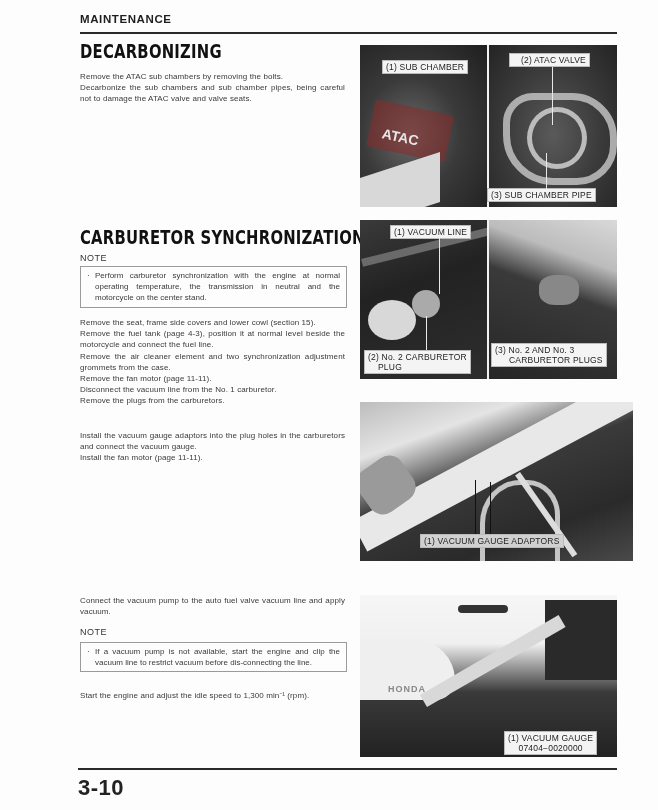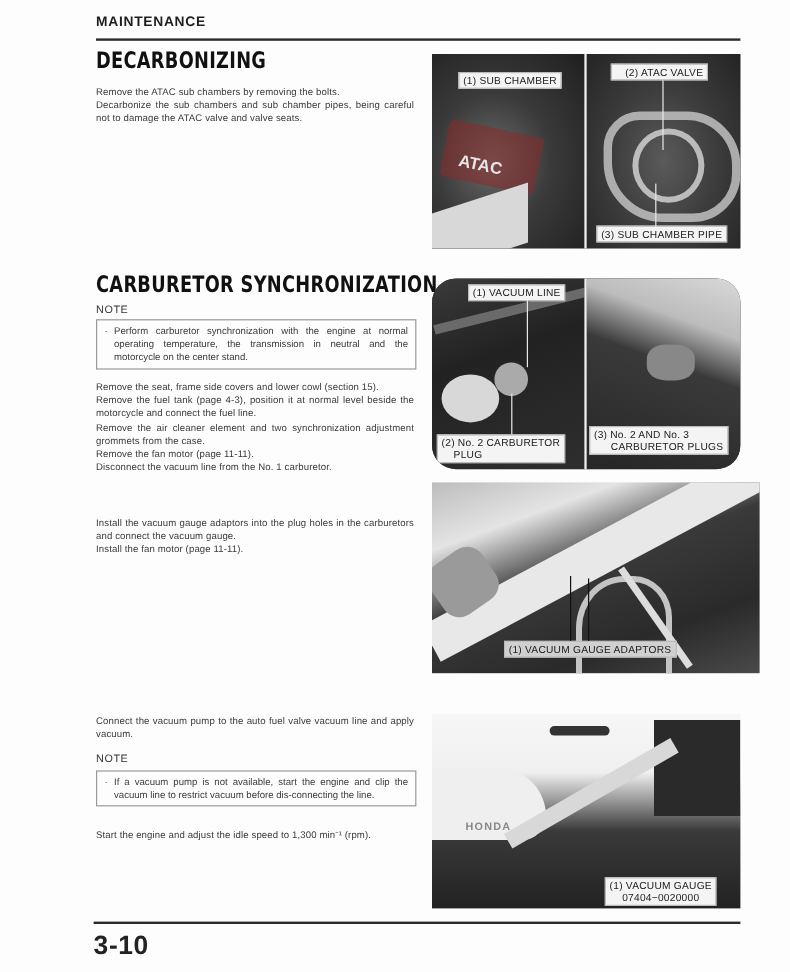--- a/index.html
+++ b/index.html
@@ -62,20 +62,21 @@
     <span class="bullet">·</span>
     <span class="note-text">Perform carburetor synchronization with the engine at normal operating temperature, the transmission in neutral and the motorcycle on the center stand.</span>
   </div>
 
   <div class="para" style="top:317px;">
     <p>Remove the seat, frame side covers and lower cowl (section 15).</p>
     <p>Remove the fuel tank (page 4-3), position it at normal level beside the motorcycle and connect the fuel line.</p>
     <p>Remove the air cleaner element and two synchronization adjustment grommets from the case.</p>
     <p>Remove the fan motor (page 11-11).</p>
     <p>Disconnect the vacuum line from the No. 1 carburetor.</p>
+    <p>Remove the plugs from the carburetors.</p>
   </div>
 
   <div class="para" style="top:430px;">
     <p>Install the vacuum gauge adaptors into the plug holes in the carburetors and connect the vacuum gauge.</p>
     <p>Install the fan motor (page 11-11).</p>
   </div>
 
   <div class="para" style="top:595px;">
     <p>Connect the vacuum pump to the auto fuel valve vacuum line and apply vacuum.</p>
   </div>
@@ -96,26 +97,26 @@
       <div style="position:absolute; left:22px; top:84px; color:#e6e6e6; font-weight:bold; font-size:14px; transform:rotate(12deg);">ATAC</div>
       <div style="position:absolute; left:0; top:120px; width:80px; height:50px; background:#d8d8d8; transform:skewY(-18deg);"></div>
     </div>
     <div class="divider" style="left:127px;"></div>
     <div class="half" style="left:129px; width:128px; background: radial-gradient(ellipse at 50% 55%, #5a5a5a 0%, #3c3c3c 50%, #242424 100%);">
       <div style="position:absolute; left:14px; top:48px; width:100px; height:78px; border:7px solid #c9c9c9; border-radius:30px 45px 40px 50px; opacity:0.8;"></div>
       <div style="position:absolute; left:38px; top:62px; width:50px; height:52px; border:5px solid #d0d0d0; border-radius:50%; opacity:0.85;"></div>
     </div>
     <div class="callout" style="left:22px; top:15px;">(1) SUB CHAMBER</div>
     <div class="callout" style="left:149px; top:8px;padding-left:11px;">(2) ATAC VALVE</div>
-    <div class="callout" style="left:137px; top:143px;">(3) SUB CHAMBER PIPE</div>
+    <div class="callout" style="left:127px; top:143px;">(3) SUB CHAMBER PIPE</div>
     <div class="leader" style="left:192px; top:22px; height:58px;"></div>
     <div class="leader" style="left:186px; top:108px; height:36px;"></div>
   </div>
 
-  <div class="photo" style="top:232px; height:159px;border-radius:20px;">
+  <div class="photo" style="top:220px; height:159px;">
     <div class="half" style="left:0; width:127px; background: linear-gradient(160deg, #3a3a3a 0%, #222 40%, #2e2e2e 100%);">
       <div style="position:absolute; left:0; top:22px; width:140px; height:8px; background:#6a6a6a; transform:rotate(-14deg);"></div>
       <div style="position:absolute; left:8px; top:80px; width:48px; height:40px; background:#d8d8d8; border-radius:50%;"></div>
       <div style="position:absolute; left:52px; top:70px; width:28px; height:28px; background:#aaa; border-radius:50%;"></div>
     </div>
     <div class="divider" style="left:127px;"></div>
     <div class="half" style="left:129px; width:128px; background: linear-gradient(200deg, #d9d9d9 0%, #bcbcbc 25%, #3a3a3a 45%, #262626 100%);">
       <div style="position:absolute; left:50px; top:55px; width:40px; height:30px; background:#888; border-radius:40%;"></div>
     </div>
     <div class="callout" style="left:30px; top:5px;">(1) VACUUM LINE</div>

